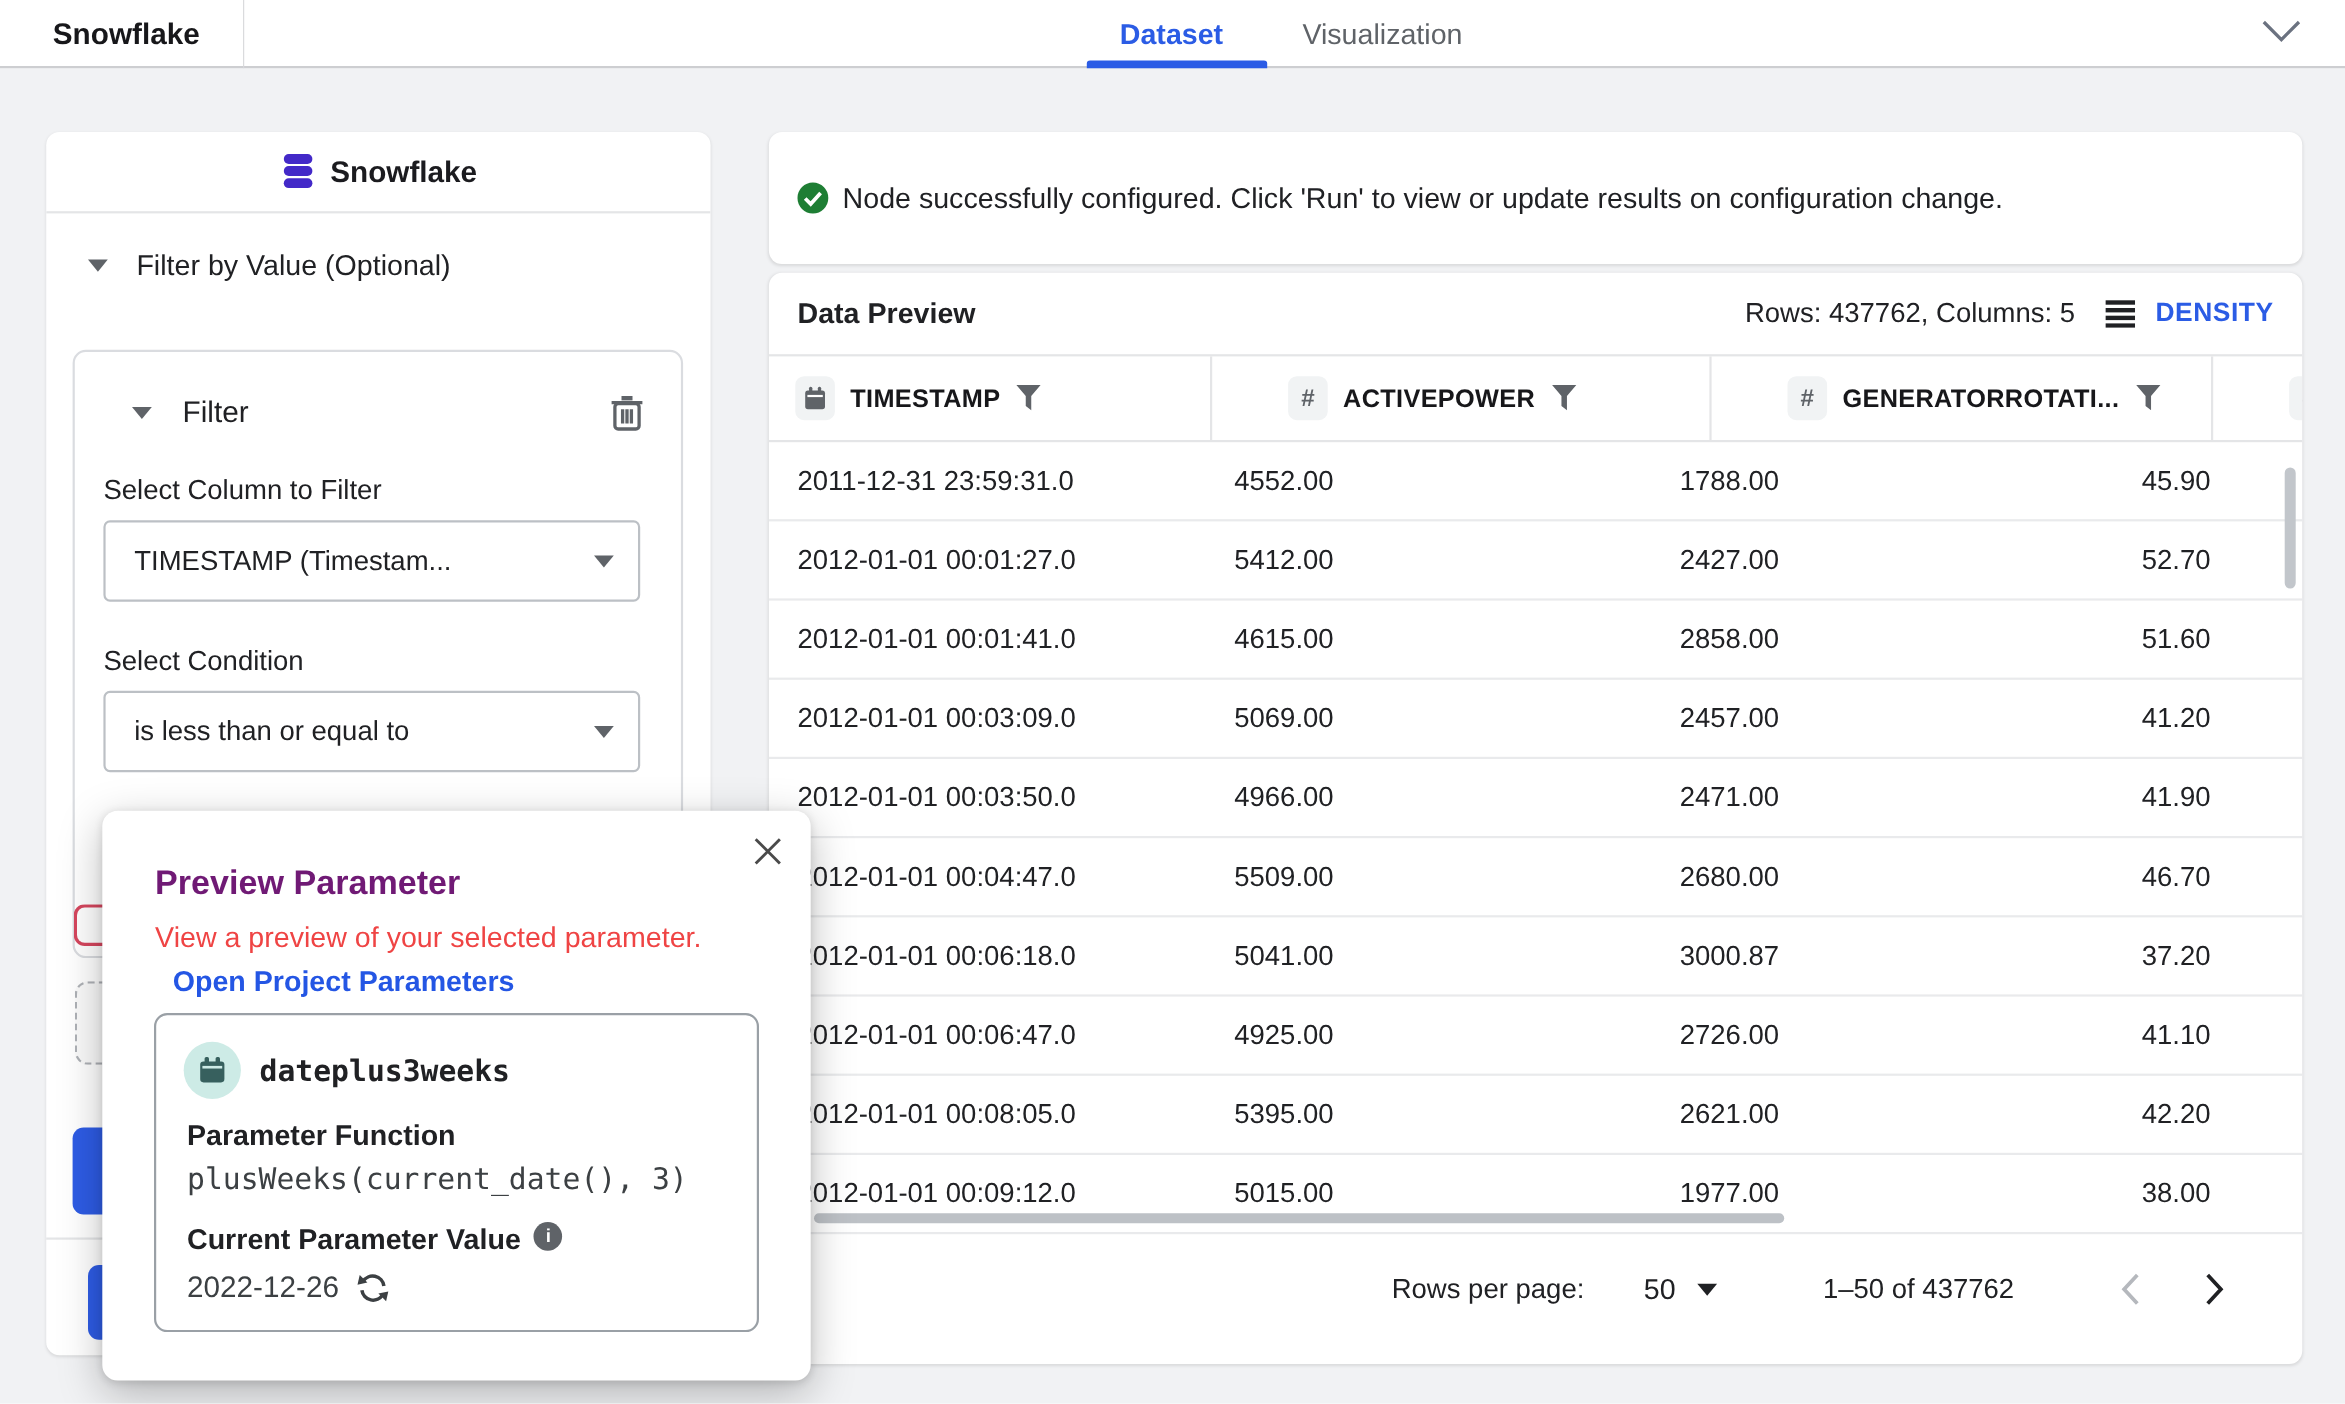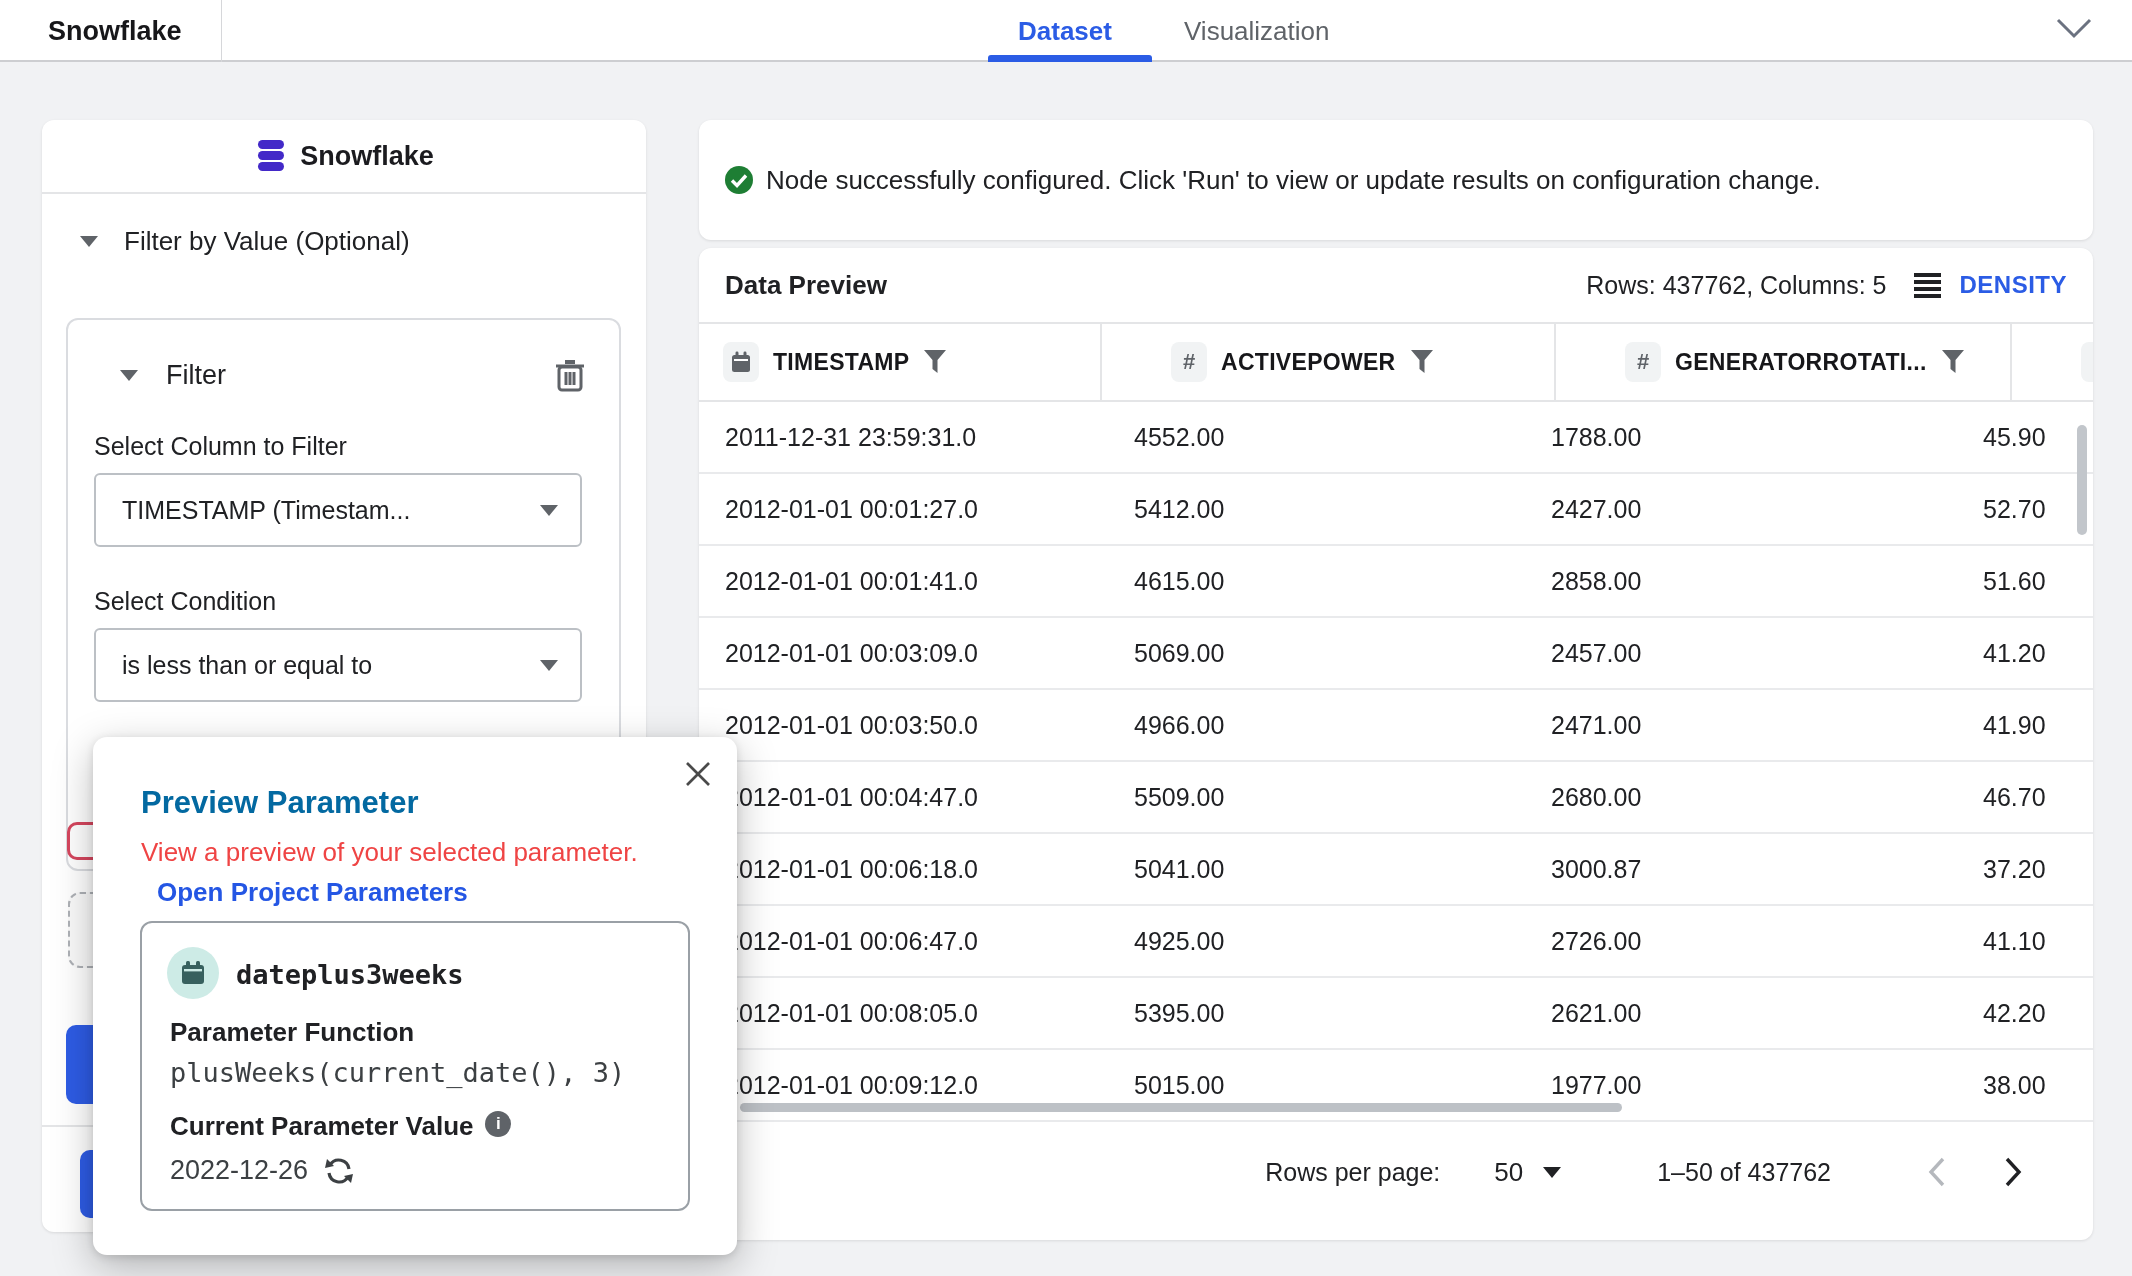--- a/index.html
+++ b/index.html
@@ -41,21 +41,21 @@
   
   .frag-red { position:absolute; left:67px; top:822px; width:27px; height:38px; border:3px solid #d6465e; border-right:none; border-radius:10px 0 0 10px; background:#fff; z-index:2; }
   .frag-dashed { position:absolute; left:68px; top:892px; width:26px; height:76px; border:2px dashed #aeb1b6; border-right:none; border-radius:12px 0 0 12px; background:#fafafa; z-index:2; }
   .frag-blue1 { position:absolute; left:66px; top:1025px; width:92px; height:79px; border-radius:10px; background:#2e5ce5; z-index:2; }
   .frag-divider { position:absolute; left:42px; top:1125px; width:604px; height:2px; background:#e4e5e7; z-index:2; }
   .frag-blue2 { position:absolute; left:80px; top:1150px; width:78px; height:68px; border-radius:10px; background:#2e5ce5; z-index:2; }
 
   
   .popup { position:absolute; left:93px; top:737px; width:644px; height:518px; background:#fff; border-radius:14px; box-shadow:0 12px 40px rgba(0,0,0,.26), 0 2px 8px rgba(0,0,0,.12); z-index:10; }
   .popup-close { position:absolute; right:24px; top:22px; width:30px; height:30px; cursor:pointer; }
-  .popup-title { position:absolute; left:48px; top:48px; font-size:31px; font-weight:800; color:#0369a1; }
+  .popup-title { position:absolute; left:48px; top:48px; font-size:31px; font-weight:800; color:#701a75; }
   .popup-desc { position:absolute; left:48px; top:100px; font-size:26px; color:#ef4444; }
   .popup-link { position:absolute; left:48px; top:140px; font-size:26px; font-weight:700; color:#2456e4; cursor:pointer;margin-left:16px; }
   .param-card { position:absolute; left:47px; top:184px; width:550px; height:290px; border:2px solid #9aa0a6; border-radius:12px; }
   .param-icon-circle { position:absolute; left:25px; top:24px; width:52px; height:52px; border-radius:50%; background:#cdebe6; display:flex; align-items:center; justify-content:center; }
   .param-name { position:absolute; left:94px; top:36px; font-family:"DejaVu Sans Mono", monospace; font-size:27px; font-weight:700; color:#202124; }
   .param-fn-label { position:absolute; left:28px; top:94px; font-size:26px; font-weight:800; color:#202124; }
   .param-fn { position:absolute; left:28px; top:134px; font-family:"DejaVu Sans Mono", monospace; font-size:27px; color:#3c4043; }
   .param-val-label { position:absolute; left:28px; top:188px; font-size:26px; font-weight:800; color:#202124; display:flex; align-items:flex-start; gap:12px; }
   .param-val-row { position:absolute; left:28px; top:232px; display:flex; align-items:center; gap:16px; font-size:27px; color:#3c4043; }
 
@@ -71,21 +71,21 @@
 
   .thead { height:78px; border-bottom:2px solid #e4e5e7; display:flex;gap:45px; }
   .thcell { display:flex; align-items:center; gap:14px; padding-left:24px; border-right:2px solid #e4e5e7; overflow:hidden; }
   .thcell:last-child { border-right:none; }
   .th-label { font-size:23px; font-weight:800; color:#17171a; letter-spacing:.3px; white-space:nowrap; }
   .chip { width:36px; height:40px; border-radius:8px; background:#f1f3f4; display:flex; align-items:center; justify-content:center; flex:0 0 auto; }
   .chip-hash { font-size:22px; font-weight:700; color:#5f6368; }
   .c1 { width:403px; } .c2 { width:409px; } .c3 { width:411px; } .c4 { width:171px; flex:1; }
 
   .tbody { position:relative; }
-  .trow { height:72px; display:flex; border-bottom:2px solid #e9eaec;gap:12px; }
+  .trow { height:72px; display:flex; border-bottom:2px solid #e9eaec; }
   .tcell { font-size:25px; color:#202124; display:flex; align-items:center; white-space:nowrap; overflow:hidden; }
   .tcell.c1 { padding-left:26px; } .tcell.c2 { padding-left:20px; }
   .tcell.c3 { padding-left:16px; } .tcell.c4 { padding-left:25px; }
 
   .vscrollbar { position:absolute; left:1378px; top:177px; width:10px; height:110px; border-radius:5px; background:#c2c6cb; }
   .hscrollbar { position:absolute; left:41px; top:855px; width:882px; height:9px; border-radius:5px; background:#bdc1c6; }
 
   .pagination { position:absolute; left:0; top:874px; width:100%; height:118px; display:flex; align-items:center; justify-content:flex-end; padding:0 60px 18px 0; gap:0; }
   .pg-label { font-size:25px; color:#202124; margin-right:54px; }
   .pg-size { font-size:26px; color:#202124; display:flex; align-items:center; gap:20px; margin-right:96px; cursor:pointer; }

